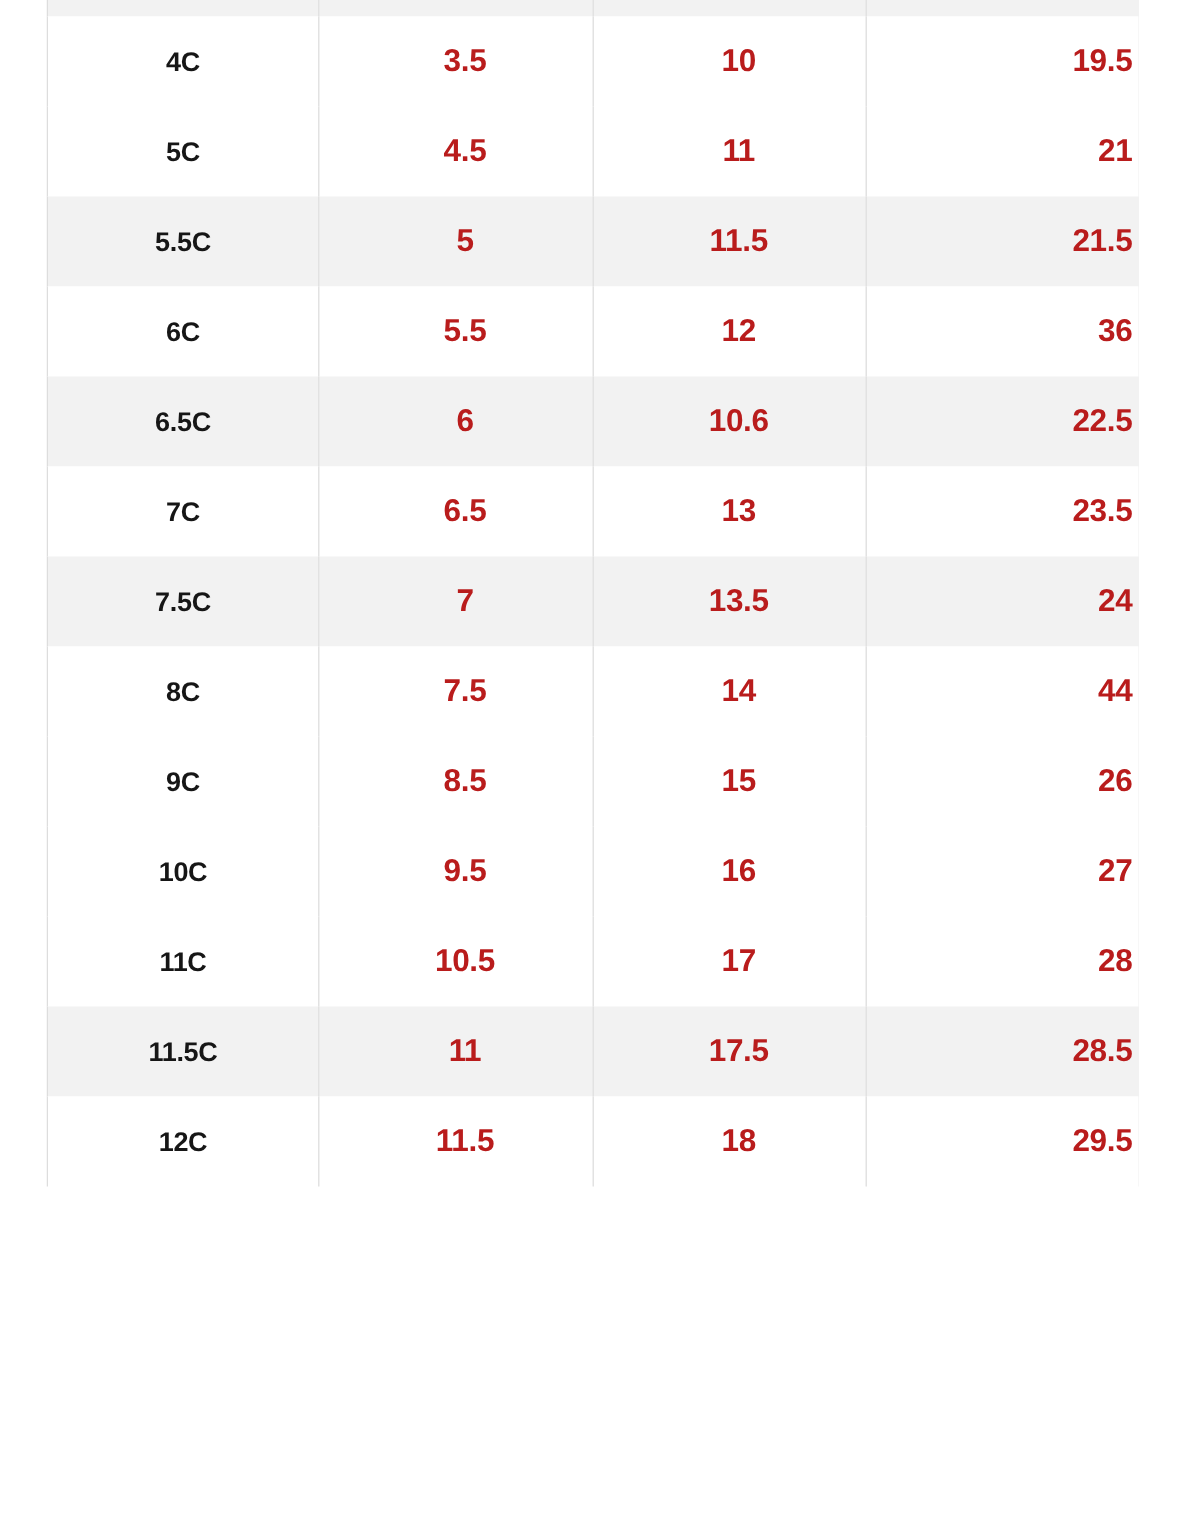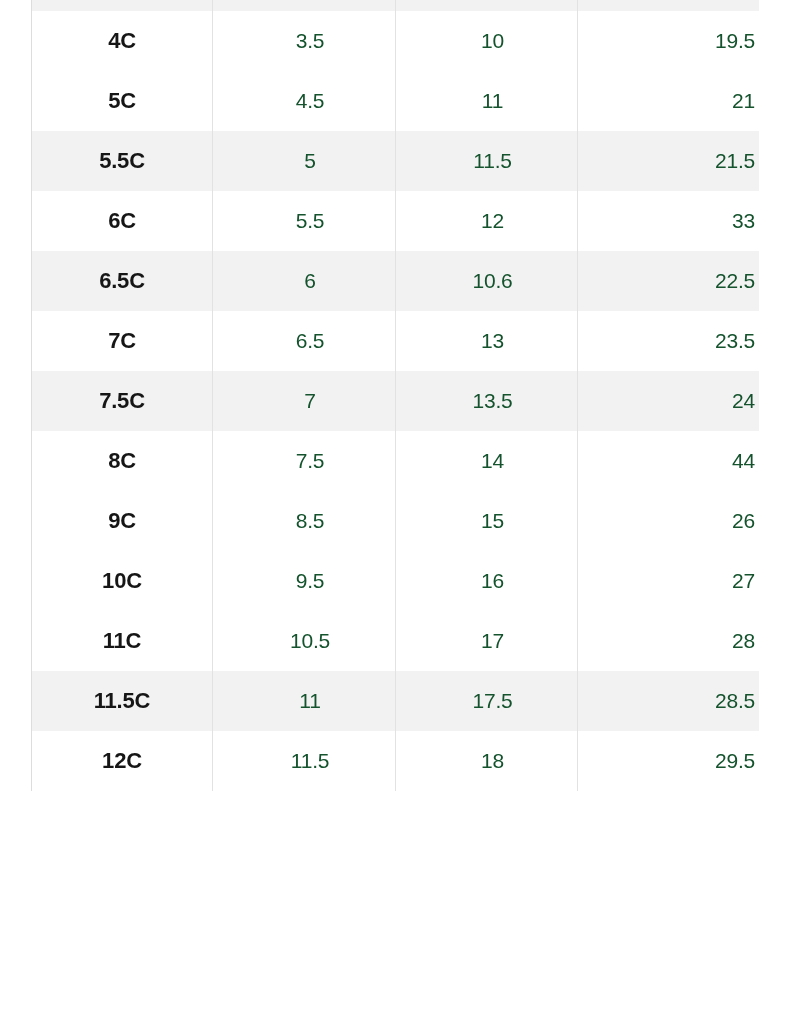--- a/index.html
+++ b/index.html
@@ -69,29 +69,29 @@
   }
   .size-table td:last-child {
     border-right: none;
     text-align: right;
   }
 
   
   .size-table td.cell-size {
     color: #161616;
     font-weight: 700;
-    font-size: 22px;
+    font-size: 18px;
     letter-spacing: -0.2px;
     font-stretch: condensed;
   }
 
   
   .size-table td.cell-value {
-    color: #14532d;
-    font-weight: 400;
+    color: #b91c1c;
+    font-weight: 700;
     font-size: 21px;
     letter-spacing: -0.2px;
     font-stretch: condensed;
     padding-left: 16px;
   }
 </style>
 </head>
 <body>
 
 <div class="page">
@@ -125,21 +125,21 @@
           <tr class="row-odd">
             <td class="cell-size">5.5C</td>
             <td class="cell-value">5</td>
             <td class="cell-value">11.5</td>
             <td class="cell-value">21.5</td>
           </tr>
           <tr class="row-even">
             <td class="cell-size">6C</td>
             <td class="cell-value">5.5</td>
             <td class="cell-value">12</td>
-            <td class="cell-value">33</td>
+            <td class="cell-value">36</td>
           </tr>
           <tr class="row-odd">
             <td class="cell-size">6.5C</td>
             <td class="cell-value">6</td>
             <td class="cell-value">10.6</td>
             <td class="cell-value">22.5</td>
           </tr>
           <tr class="row-even">
             <td class="cell-size">7C</td>
             <td class="cell-value">6.5</td>

